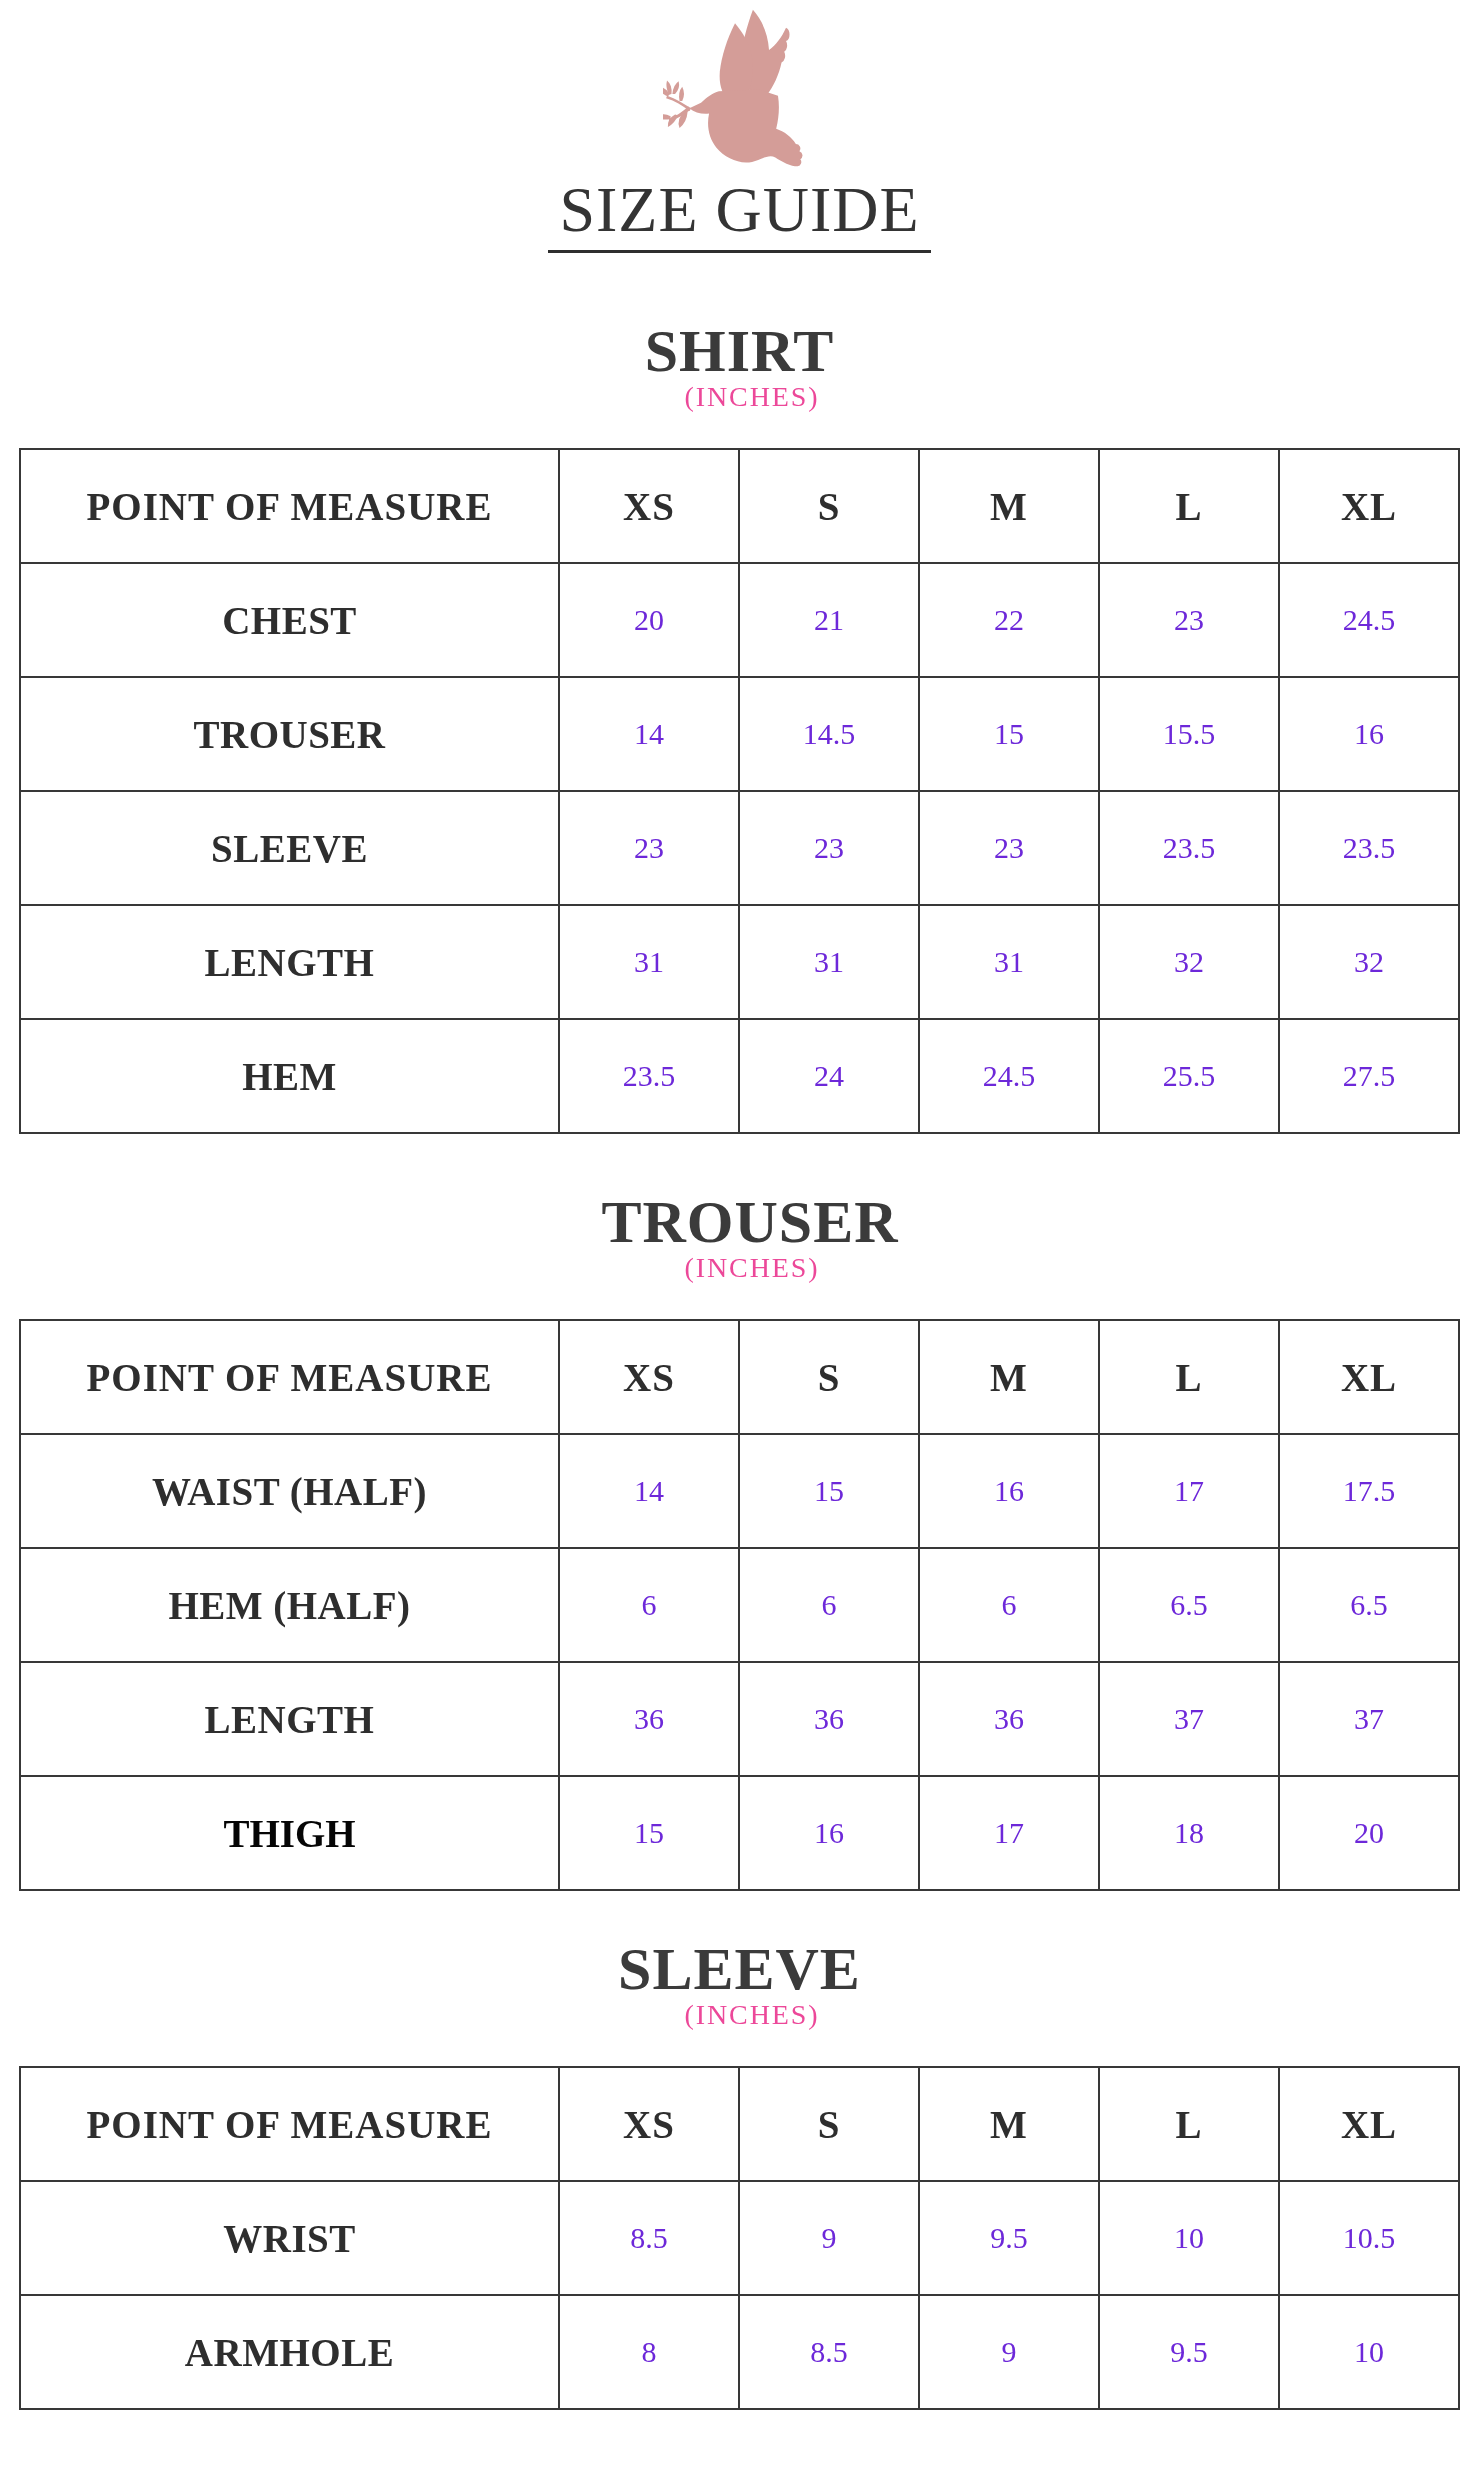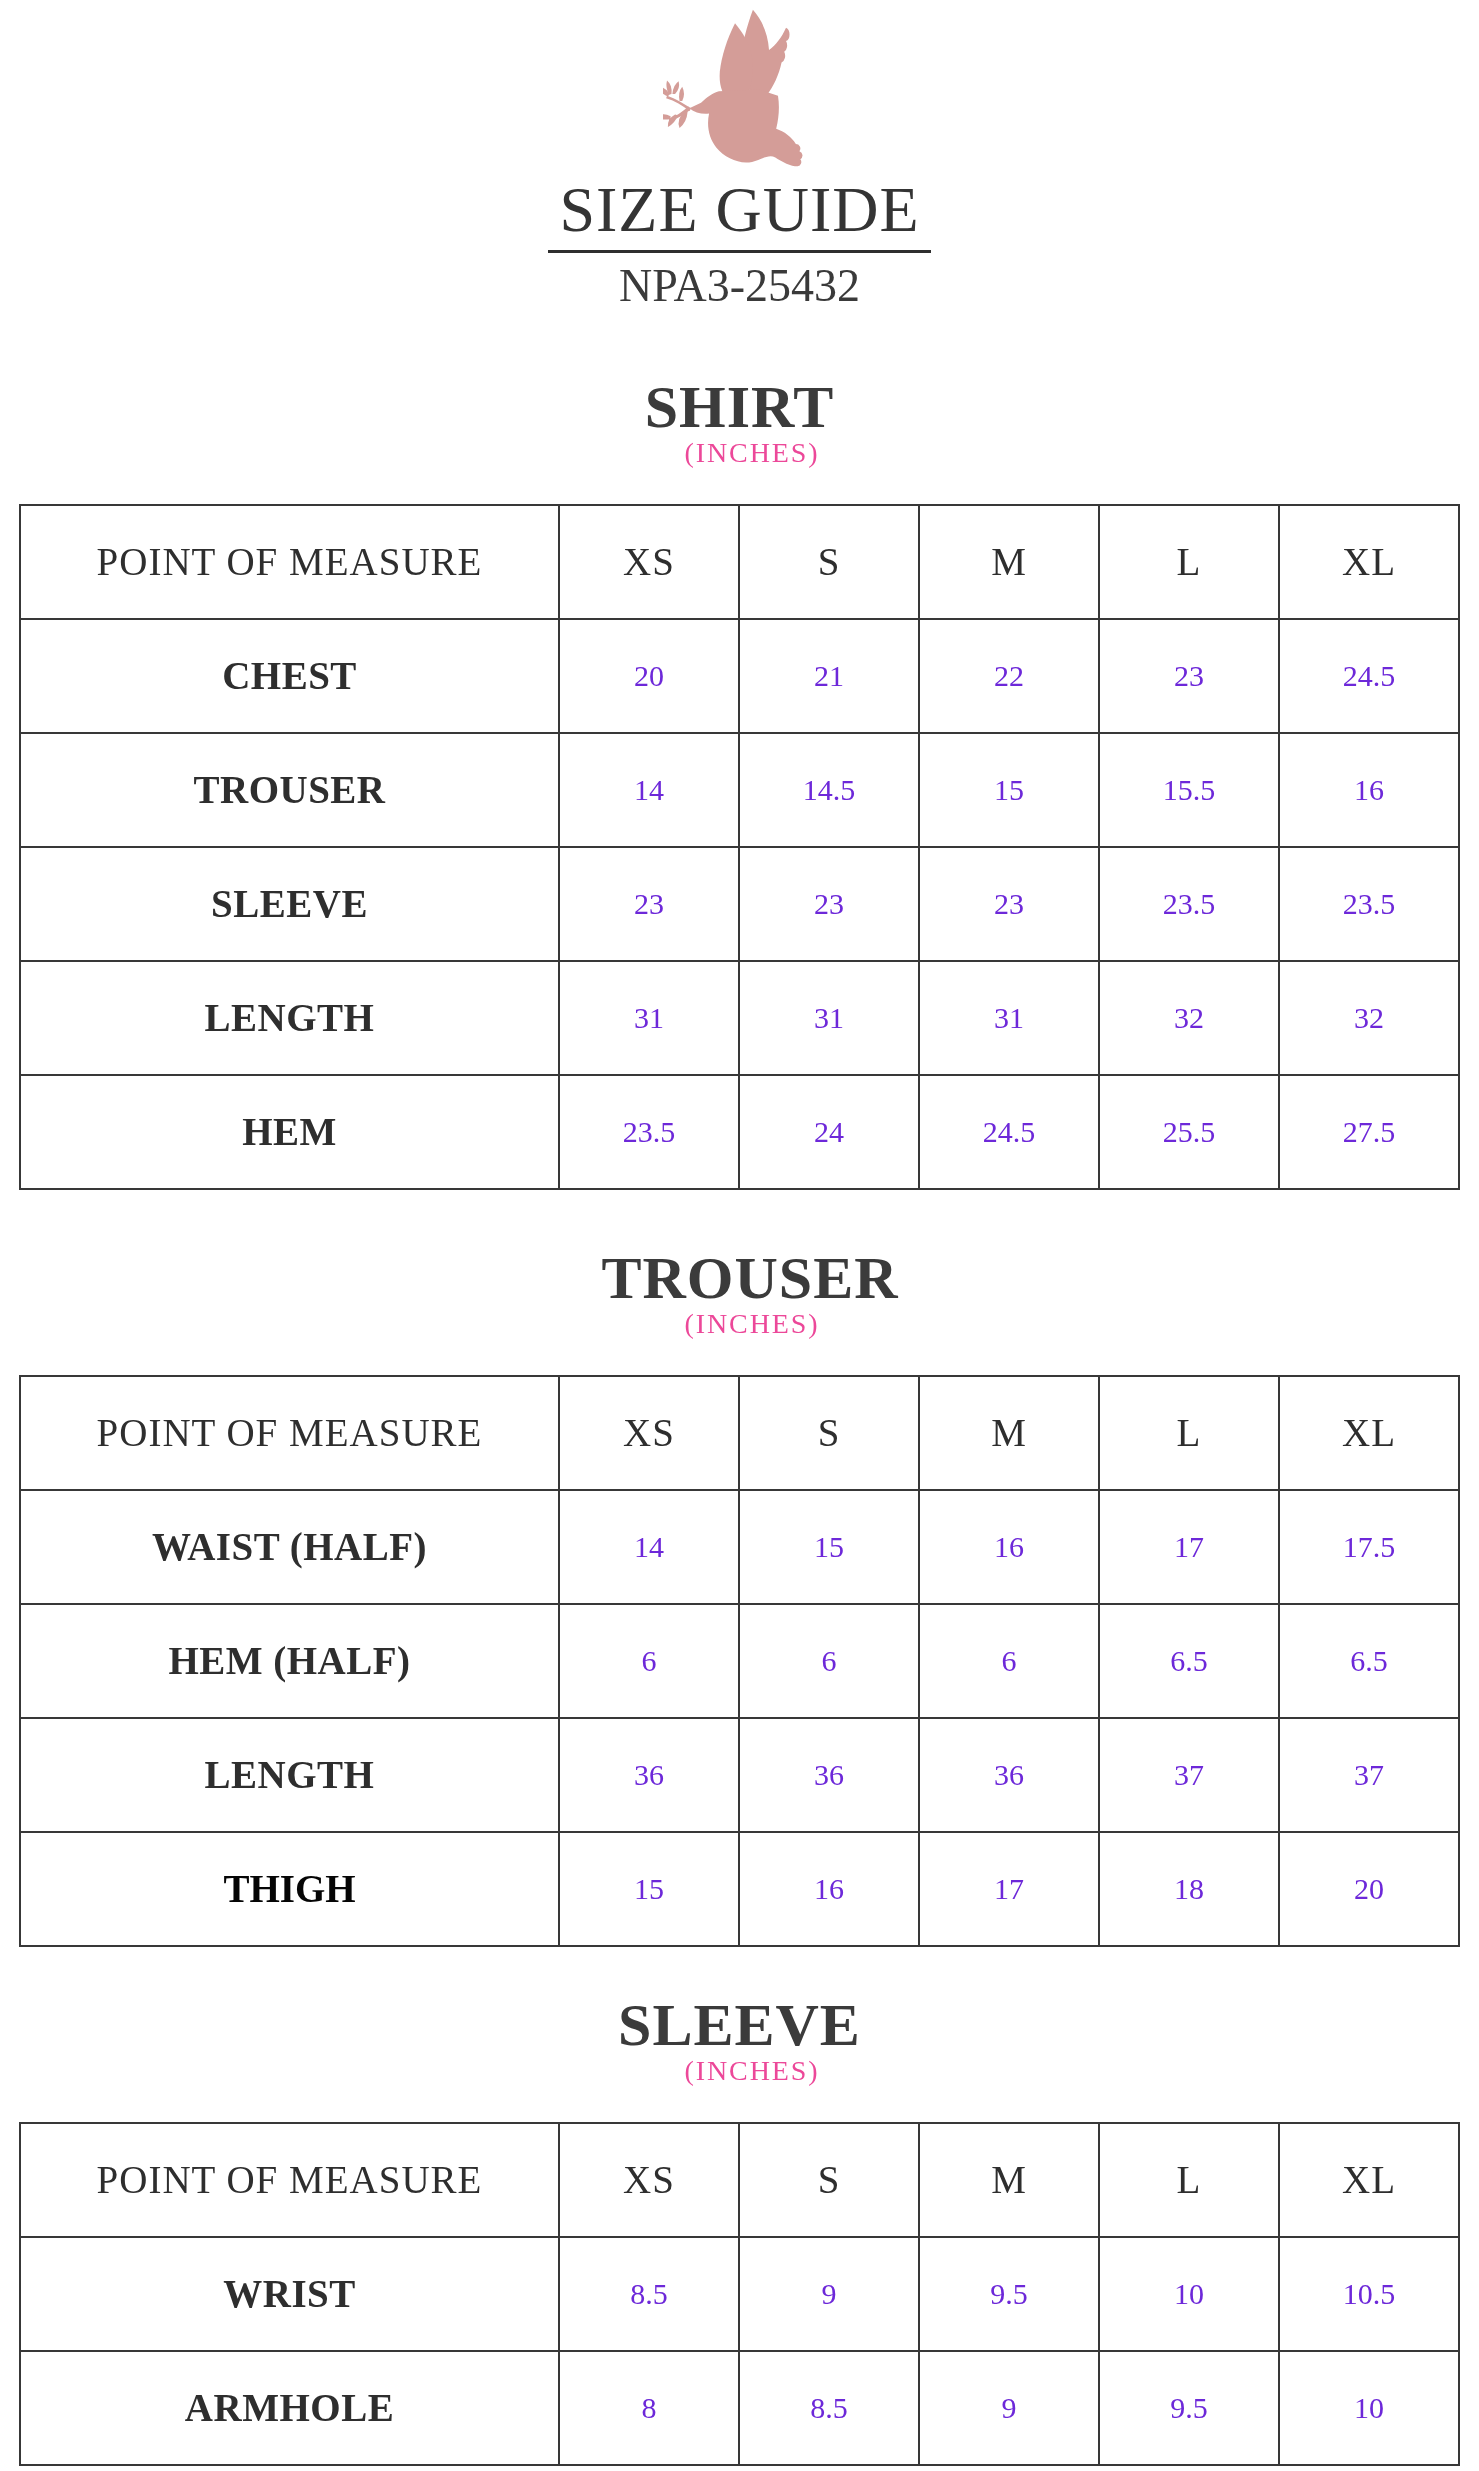--- a/index.html
+++ b/index.html
@@ -64,21 +64,21 @@
   table.size-table th, table.size-table td {
     border: 2.9px solid #383838;
     height: 112px;
     vertical-align: middle;
     text-align: center;
     padding: 0;
     background: #ffffff;
   }
   th.col-header {
     font-size: 39px;
-    font-weight: 400;
+    font-weight: 700;
     letter-spacing: 1px;
     color: #2e2e2e;
   }
   th.row-label {
     font-size: 39px;
     font-weight: 700;
     letter-spacing: 0.5px;
     color: #2e2e2e;
     margin-top: 36px;
   }
@@ -125,21 +125,20 @@
 
         <path d="M18,104 q-2,-10 3,-16 q4,8 0,16 Z"></path>
         <path d="M8,124 q-10,2 -16,-2 q7,-6 16,-1 Z"></path>
         <path d="M16,120 q-3,9 -11,13 q-1,-9 8,-14 Z"></path>
 
         <path d="M27,116 q-1,12 -9,18 q-4,-10 6,-19 Z"></path>
       </g>
     </svg>
 
     <h1 class="page-title">SIZE GUIDE</h1>
-    <div class="product-code">NPA3-25432</div>
   </div>
 
   <section class="size-section">
     <h2 class="section-title mt-shirt">SHIRT</h2>
     <div class="unit-label">(INCHES)</div>
     <table class="size-table">
       <colgroup>
           <col class="c-label">
           <col class="c-size">
           <col class="c-size">

